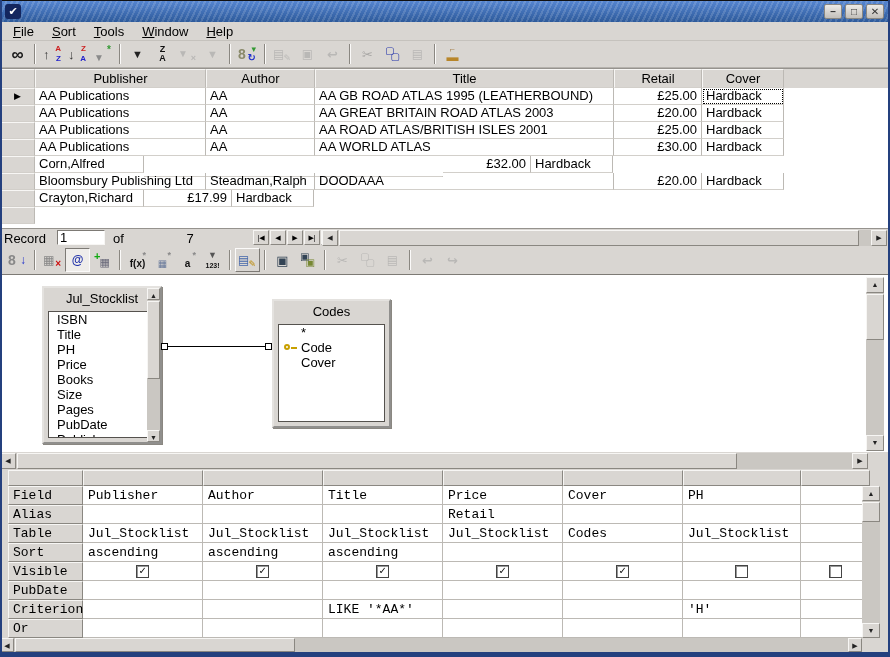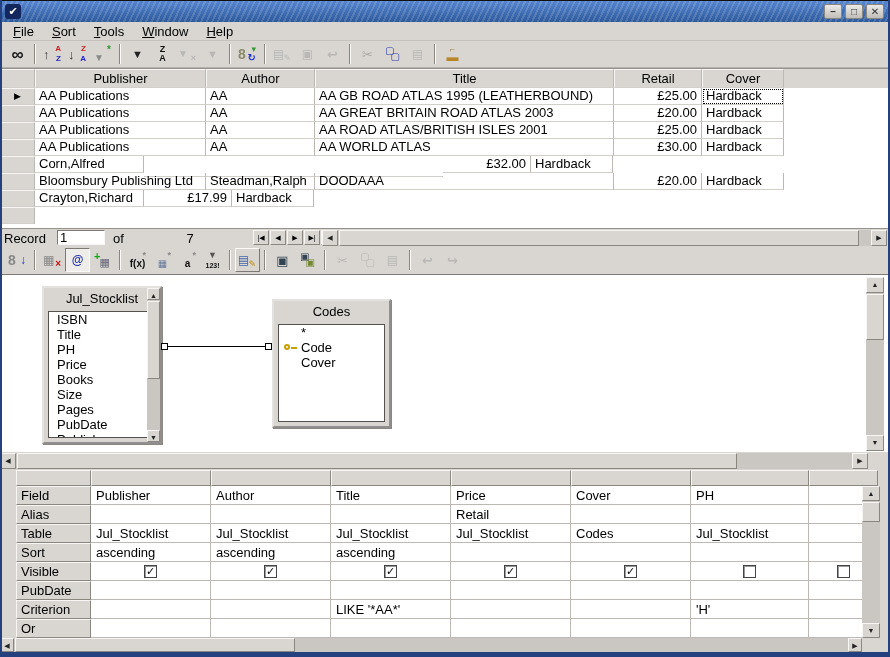--- a/index.html
+++ b/index.html
@@ -92,23 +92,23 @@
   .joincon{position:absolute;width:7px;height:7px;background:#fff;border:1px solid #000;}
 
   
   .vscroll{position:absolute;width:18px;background:#cac7c2;}
   #hscroll1{top:452px;height:18px;background:#d9d6d2;}
   #hs1-area{position:absolute;left:0;top:1px;width:868px;height:16px;background:#cac7c2;}
   #hscroll2{position:absolute;left:0;top:168px;width:862px;height:14px;background:#cac7c2;}
 
   
   #designband{top:470px;height:182px;background:#d9d6d2;}
-  #dg{position:absolute;left:16px;top:0;display:grid;
+  #dg{position:absolute;left:8px;top:0;display:grid;
     grid-template-columns:75px 120px 120px 120px 120px 120px 118px 69px;
-    grid-template-rows:16px repeat(8,19px);}
+    grid-template-rows:16px repeat(8,19px);font-family:Liberation Mono, monospace;}
   .dg-hcell{background:#d9d6d2;border:1px solid;border-color:#f7f6f4 #8a8781 #8a8781 #f7f6f4;}
   .dg-label{background:#d9d6d2;border:1px solid;border-color:#f7f6f4 #8a8781 #8a8781 #f7f6f4;
     padding-left:4px;line-height:17px;}
   .dg-cell{background:#fff;border-right:1px solid #bcb9b4;border-bottom:1px solid #bcb9b4;
     padding-left:5px;line-height:17px;white-space:nowrap;overflow:hidden;display:flex;align-items:center;}
   .dg-vis{justify-content:center;padding-left:0;}
   .cb{width:13px;height:13px;background:#fff;border:1px solid #444;box-shadow:inset 1px 1px 0 #999;
     font-size:11px;line-height:11px;text-align:center;font-weight:bold;}
 
   

